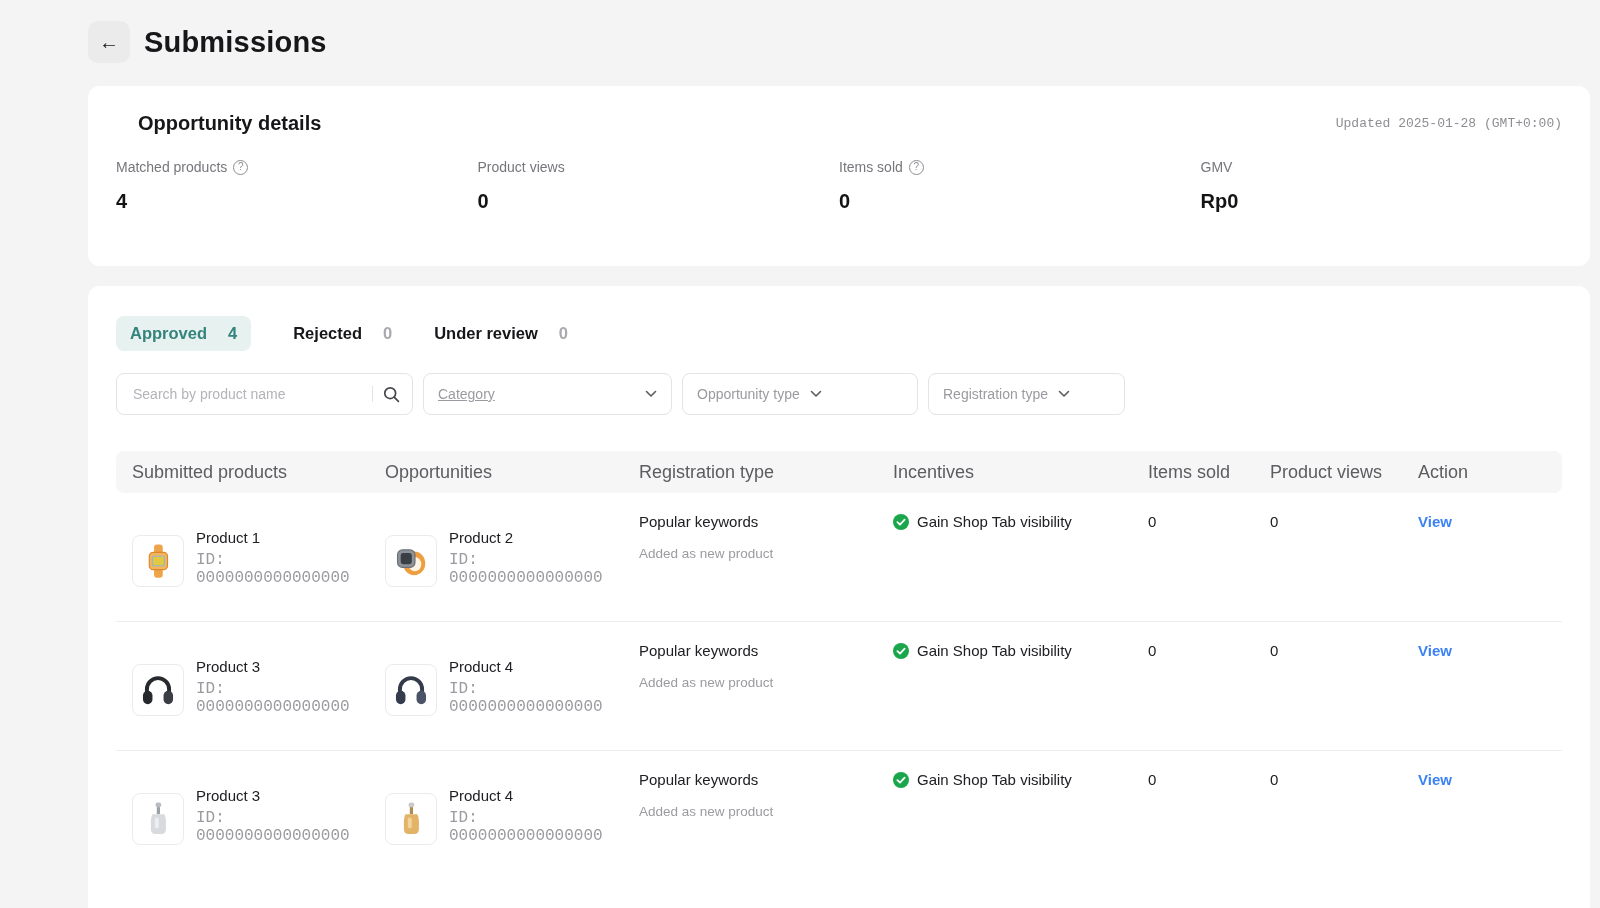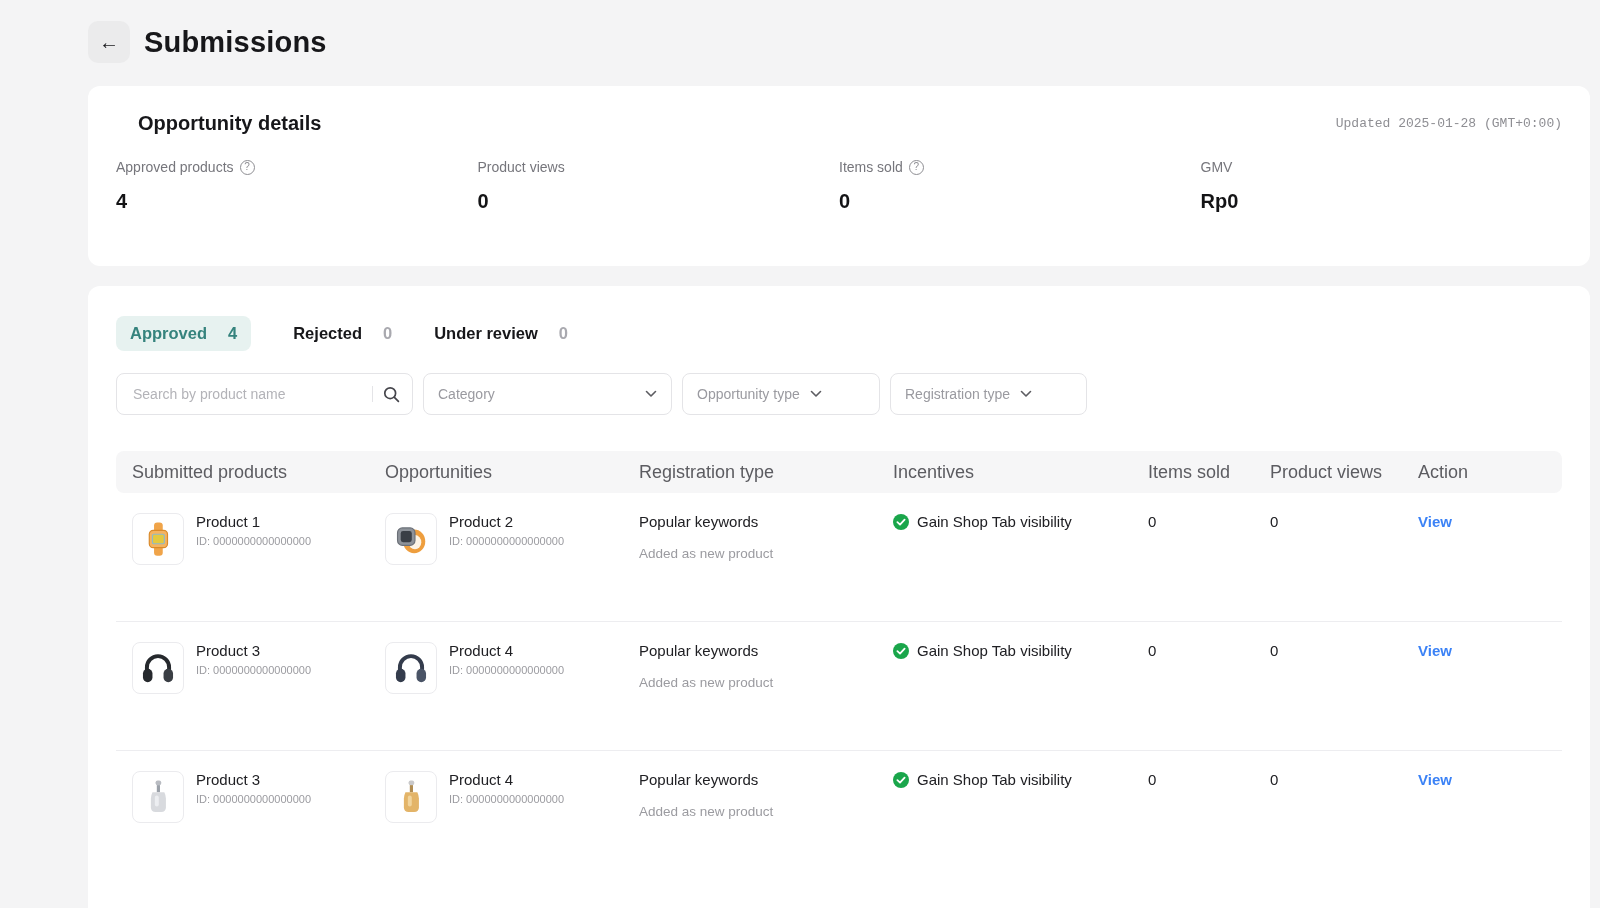--- a/index.html
+++ b/index.html
@@ -62,49 +62,49 @@
     font-family:"Liberation Sans", sans-serif;background:transparent;
   }
   .search-box input::placeholder{color:#b3b3b8;}
   .search-divider{width:1px;height:16px;background:#e4e4e7;margin:0 10px 0 6px;}
   .dropdown{
     height:42px;border:1px solid #e4e4e7;border-radius:8px;background:#fff;
     display:flex;align-items:center;box-sizing:border-box;padding:0 14px;
     font-size:14px;color:#9a9aa0;cursor:pointer;gap:10px;
   }
   .dropdown.spread{justify-content:space-between;}
-  .dd-category{width:249px;}
-  .dd-opportunity{width:198px;}
+  .dd-category{width:249px;text-decoration:underline;}
+  .dd-opportunity{width:236px;}
   .dd-registration{width:197px;}
 
   
   .table{margin-top:36px;}
   .thead{
     display:flex;align-items:center;height:42px;background:#f6f6f7;border-radius:8px;
     font-size:18px;color:#5c5c61;
   }
   .trow{display:flex;height:128px;}
   .trow.bordered{border-bottom:1px solid #ededf0;}
   .cell{box-sizing:border-box;padding-left:16px;}
   .col-submitted{width:253px;}
   .col-opp{width:254px;}
   .col-reg{width:254px;}
   .col-inc{width:255px;}
   .col-sold{width:122px;}
   .col-views{width:148px;}
   .col-action{flex:1;}
   .trow .cell{padding-top:20px;}
 
-  .product-cell{display:flex;gap:12px;align-items:flex-start;}
+  .product-cell{display:flex;gap:12px;align-items:flex-end;margin-top:16px;}
   .thumb{
     width:50px;height:50px;border:1px solid #ebebee;border-radius:8px;background:#fff;
     display:flex;align-items:center;justify-content:center;flex:0 0 auto;overflow:hidden;
   }
   .p-name{font-size:15px;color:#202024;}
-  .p-id{font-size:11px;color:#9b9ba0;margin-top:5px;}
+  .p-id{font-size:16px;color:#9b9ba0;margin-top:5px;font-family:Liberation Mono, monospace;}
 
   .reg-title{font-size:15px;color:#202024;}
   .reg-sub{font-size:13.5px;color:#9b9ba0;margin-top:16px;}
 
   .incentive{display:flex;align-items:flex-start;gap:8px;font-size:15px;color:#202024;}
   .check-icon{flex:0 0 auto;margin-top:1px;}
 
   .num{font-size:15px;color:#202024;}
   .view-link{font-size:15px;font-weight:700;color:#3b82f6;text-decoration:none;cursor:pointer;}
 </style>
@@ -121,21 +121,21 @@
   </div>
 
   <div class="card card-opportunity">
     <div class="opp-head">
       <h2 class="opp-title">Opportunity details</h2>
       <span class="updated">Updated 2025-01-28 (GMT+0:00)</span>
     </div>
     <div class="metrics">
       <div class="metric">
         <div class="metric-label">
-          <span>Approved products</span>
+          <span>Matched products</span>
           <span class="help-icon">?</span>
         </div>
         <div class="metric-value">4</div>
       </div>
       <div class="metric">
         <div class="metric-label">
           <span>Product views</span>
         </div>
         <div class="metric-value">0</div>
       </div>

